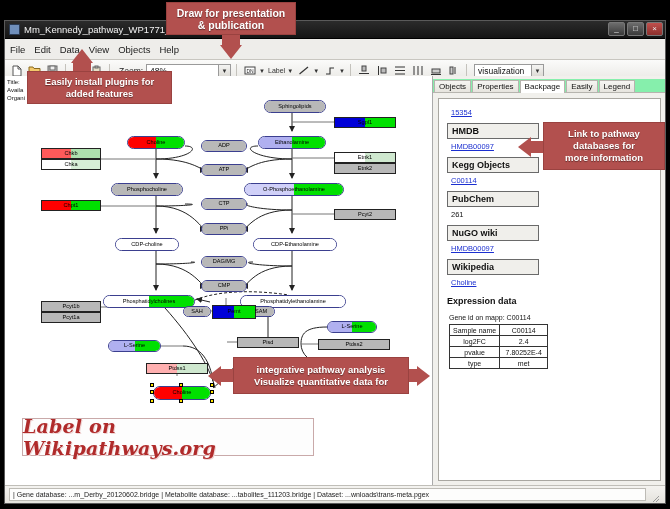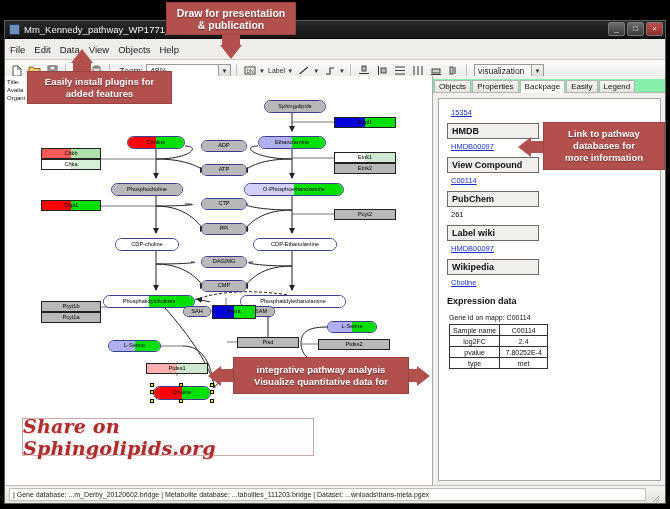--- a/index.html
+++ b/index.html
@@ -534,27 +534,27 @@
           <div class="tab">Easily</div>
           <div class="tab">Legend</div>
         </div>
 
         <div class="side-body">
           <a class="db-link" href="#">15354</a>
 
           <div class="db-box">HMDB</div>
           <a class="db-link" href="#">HMDB00097</a>
 
-          <div class="db-box">View Compound</div>
+          <div class="db-box">Kegg Objects</div>
           <a class="db-link" href="#">C00114</a>
 
           <div class="db-box">PubChem</div>
           <span class="db-plain">261</span>
 
-          <div class="db-box">Label wiki</div>
+          <div class="db-box">NuGO wiki</div>
           <a class="db-link" href="#">HMDB00097</a>
 
           <div class="db-box">Wikipedia</div>
           <a class="db-link" href="#">Choline</a>
 
           <div class="exp-head">Expression data</div>
           <div class="gene-id">Gene id on mapp: C00114</div>
 
           <table class="expr">
             <tbody>
@@ -615,16 +615,16 @@
   <div class="callout" style="left:233px; top:357px; width:176px; height:37px; font-size:9.5px; flex-direction:column;">
     <span>integrative pathway analysis</span>
     <span>Visualize quantitative data  for</span>
   </div>
   <div class="stem" style="left:221px; top:369px; width:14px; height:13px;"></div>
   <div class="arrow-left" style="left:208px; top:366px;"></div>
   <div class="stem" style="left:407px; top:369px; width:12px; height:13px;"></div>
   <div class="arrow-right" style="left:417px; top:366px;"></div>
 
   <div class="share-box">
-    <span>Share on Sphingolipids.org</span>
+    <span>Label on Wikipathways.org</span>
   </div>
 
 </div>
 
 </body></html>

